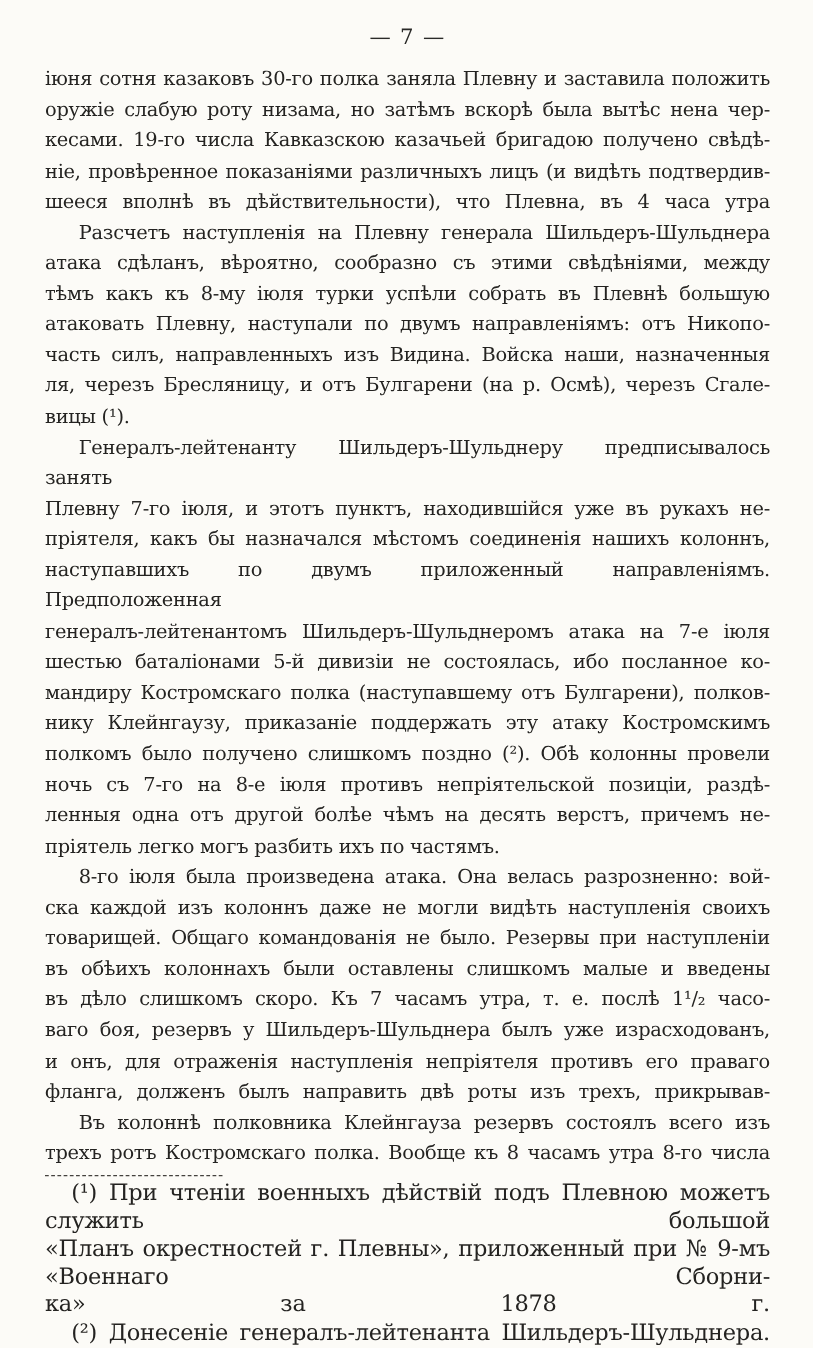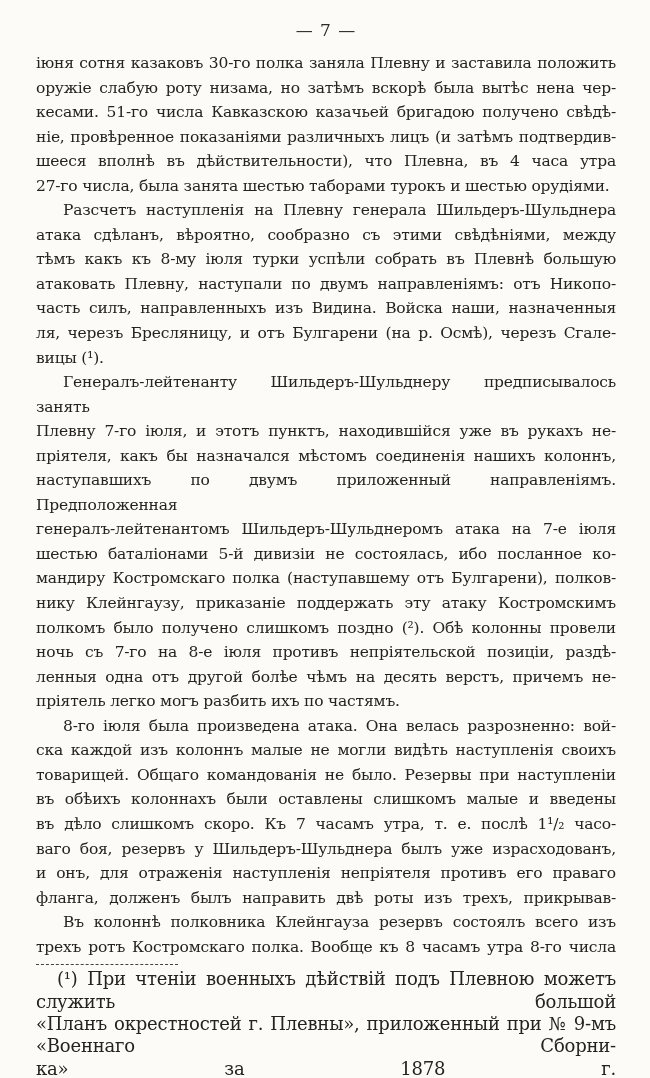--- a/index.html
+++ b/index.html
@@ -51,24 +51,23 @@
 </head>
 <body style="background: rgb(252, 251, 247); color: rgb(36, 35, 33);">
 
 <div class="page">
   <div class="page-number">— 7 —</div>
 
   <div class="main-text" id="main-text">
       <div class="paragraph">
         <div class="line">іюня сотня казаковъ 30-го полка заняла Плевну и заставила положить</div>
         <div class="line">оружіе слабую роту низама, но затѣмъ вскорѣ была вытѣс нена чер-</div>
-        <div class="line">кесами. 51-го числа Кавказскою казачьей бригадою получено свѣдѣ-</div>
-        <div class="line">ніе, провѣренное показаніями различныхъ лицъ (и затѣмъ подтвердив-</div>
+        <div class="line">кесами. 19-го числа Кавказскою казачьей бригадою получено свѣдѣ-</div>
+        <div class="line">ніе, провѣренное показаніями различныхъ лицъ (и видѣть подтвердив-</div>
         <div class="line">шееся вполнѣ въ дѣйствительности), что Плевна, въ 4 часа утра</div>
-        <div class="line endline">27-го числа, была занята шестью таборами турокъ и шестью орудіями.</div>
       </div>
       <div class="paragraph">
         <div class="line indent">Разсчетъ наступленія на Плевну генерала Шильдеръ-Шульднера</div>
         <div class="line">атака сдѣланъ, вѣроятно, сообразно съ этими свѣдѣніями, между</div>
         <div class="line">тѣмъ какъ къ 8-му іюля турки успѣли собрать въ Плевнѣ большую</div>
         <div class="line">атаковать Плевну, наступали по двумъ направленіямъ: отъ Никопо-</div>
         <div class="line">часть силъ, направленныхъ изъ Видина. Войска наши, назначенныя</div>
         <div class="line">ля, черезъ Бресляницу, и отъ Булгарени (на р. Осмѣ), черезъ Сгале-</div>
         <div class="line endline">вицы (¹).</div>
       </div>
@@ -81,21 +80,21 @@
         <div class="line">шестью баталіонами 5-й дивизіи не состоялась, ибо посланное ко-</div>
         <div class="line">мандиру Костромскаго полка (наступавшему отъ Булгарени), полков-</div>
         <div class="line">нику Клейнгаузу, приказаніе поддержать эту атаку Костромскимъ</div>
         <div class="line">полкомъ было получено слишкомъ поздно (²). Обѣ колонны провели</div>
         <div class="line">ночь съ 7-го на 8-е іюля противъ непріятельской позиціи, раздѣ-</div>
         <div class="line">ленныя одна отъ другой болѣе чѣмъ на десять верстъ, причемъ не-</div>
         <div class="line endline">пріятель легко могъ разбить ихъ по частямъ.</div>
       </div>
       <div class="paragraph">
         <div class="line indent">8-го іюля была произведена атака. Она велась разрозненно: вой-</div>
-        <div class="line">ска каждой изъ колоннъ малые не могли видѣть наступленія своихъ</div>
+        <div class="line">ска каждой изъ колоннъ даже не могли видѣть наступленія своихъ</div>
         <div class="line">товарищей. Общаго командованія не было. Резервы при наступленіи</div>
         <div class="line">въ обѣихъ колоннахъ были оставлены слишкомъ малые и введены</div>
         <div class="line">въ дѣло слишкомъ скоро. Къ 7 часамъ утра, т. е. послѣ 1¹/₂ часо-</div>
         <div class="line">ваго боя, резервъ у Шильдеръ-Шульднера былъ уже израсходованъ,</div>
         <div class="line">и онъ, для отраженія наступленія непріятеля противъ его праваго</div>
         <div class="line">фланга, долженъ былъ направить двѣ роты изъ трехъ, прикрывав-</div>
       </div>
       <div class="paragraph">
         <div class="line indent">Въ колоннѣ полковника Клейнгауза резервъ состоялъ всего изъ</div>
         <div class="line">трехъ ротъ Костромскаго полка. Вообще къ 8 часамъ утра 8-го числа</div>

